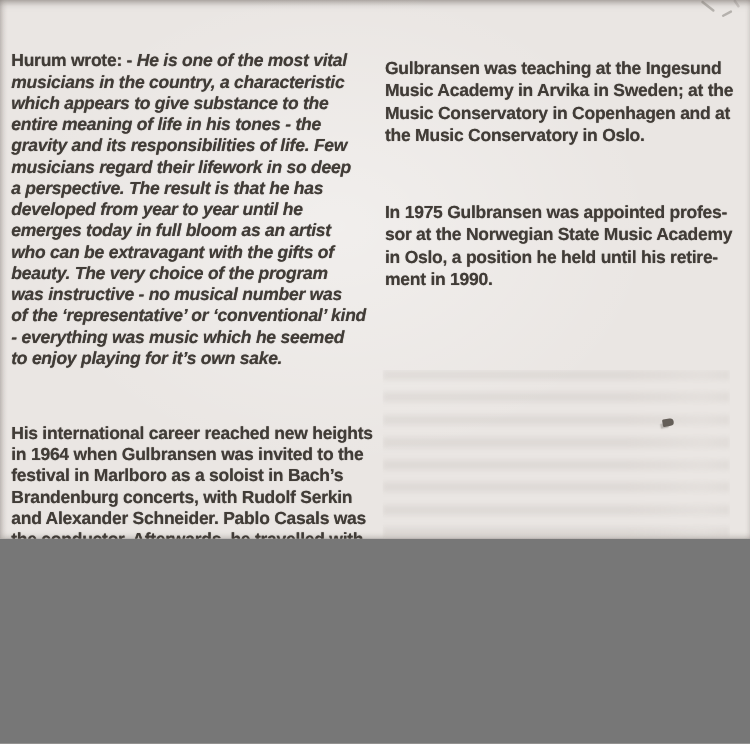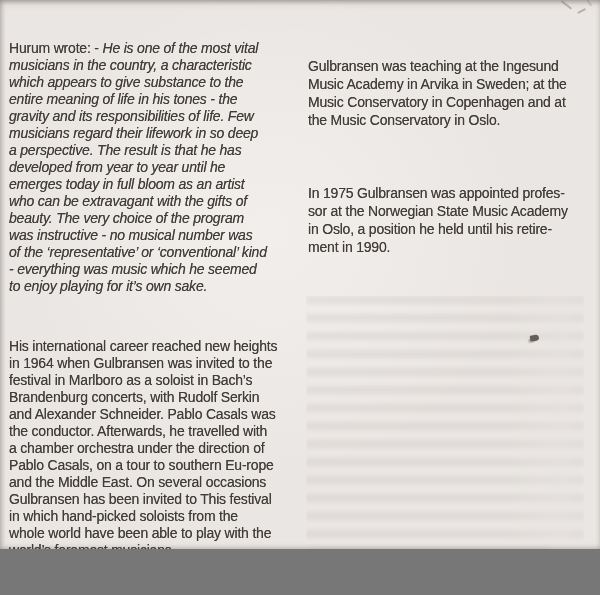--- a/index.html
+++ b/index.html
@@ -1,43 +1,44 @@
 <!DOCTYPE html>
 <html><head>
 <meta charset="utf-8">
 <style>
   html,body { margin:0; padding:0; background:#777; }
   .page {
     position:relative;
-    width:600px; height:549px;
+    width:600px; height:431px;
     background:
       radial-gradient(ellipse at 45% 42%, rgba(255,255,255,0.35) 0%, rgba(255,255,255,0) 55%),
       linear-gradient(180deg, #d9d4d1 0px, rgba(217,212,209,0) 5px),
       linear-gradient(90deg, #ddd8d5 0px, rgba(221,216,213,0) 6px),
       linear-gradient(0deg, #dfdad7 0px, rgba(223,218,215,0) 5px),
       #eae6e3;
     overflow:hidden;
     font-family:"Liberation Sans", sans-serif;
     color:#413c37;
     box-shadow: inset 0 5px 7px -4px rgba(95,88,82,0.55),
                 inset 4px 0 6px -4px rgba(95,88,82,0.35),
                 inset 0 -4px 6px -4px rgba(95,88,82,0.30),
                 inset -3px 0 6px -5px rgba(95,88,82,0.30);
+    font-weight: bold;
   }
   .col {
     position:absolute;
     white-space:pre;
     font-size:14px;
     letter-spacing:-0.2px;
     text-shadow:0 0 0.6px rgba(65,60,55,0.75);
   }
   .col-left  { left:9px;  top:6px;  line-height:17px; width:292px; }
   .col-right { left:308px; top:9px; line-height:18px; width:284px; }
   .para { margin:0 0 9px 0; }
-  .col-right .para { margin:12px 0 7px 0; }
+  .col-right .para { margin:0 0 7px 0; }
   .quote-italic { font-style:italic; }
   .footer {
     position:absolute; left:9px; top:562px;
     display:flex; align-items:center;
     color:#3c3834;
   }
   .page-number {
     font-size:16px; letter-spacing:0.2px;
     text-shadow:0 0 0.6px rgba(60,56,52,0.75);
   }

